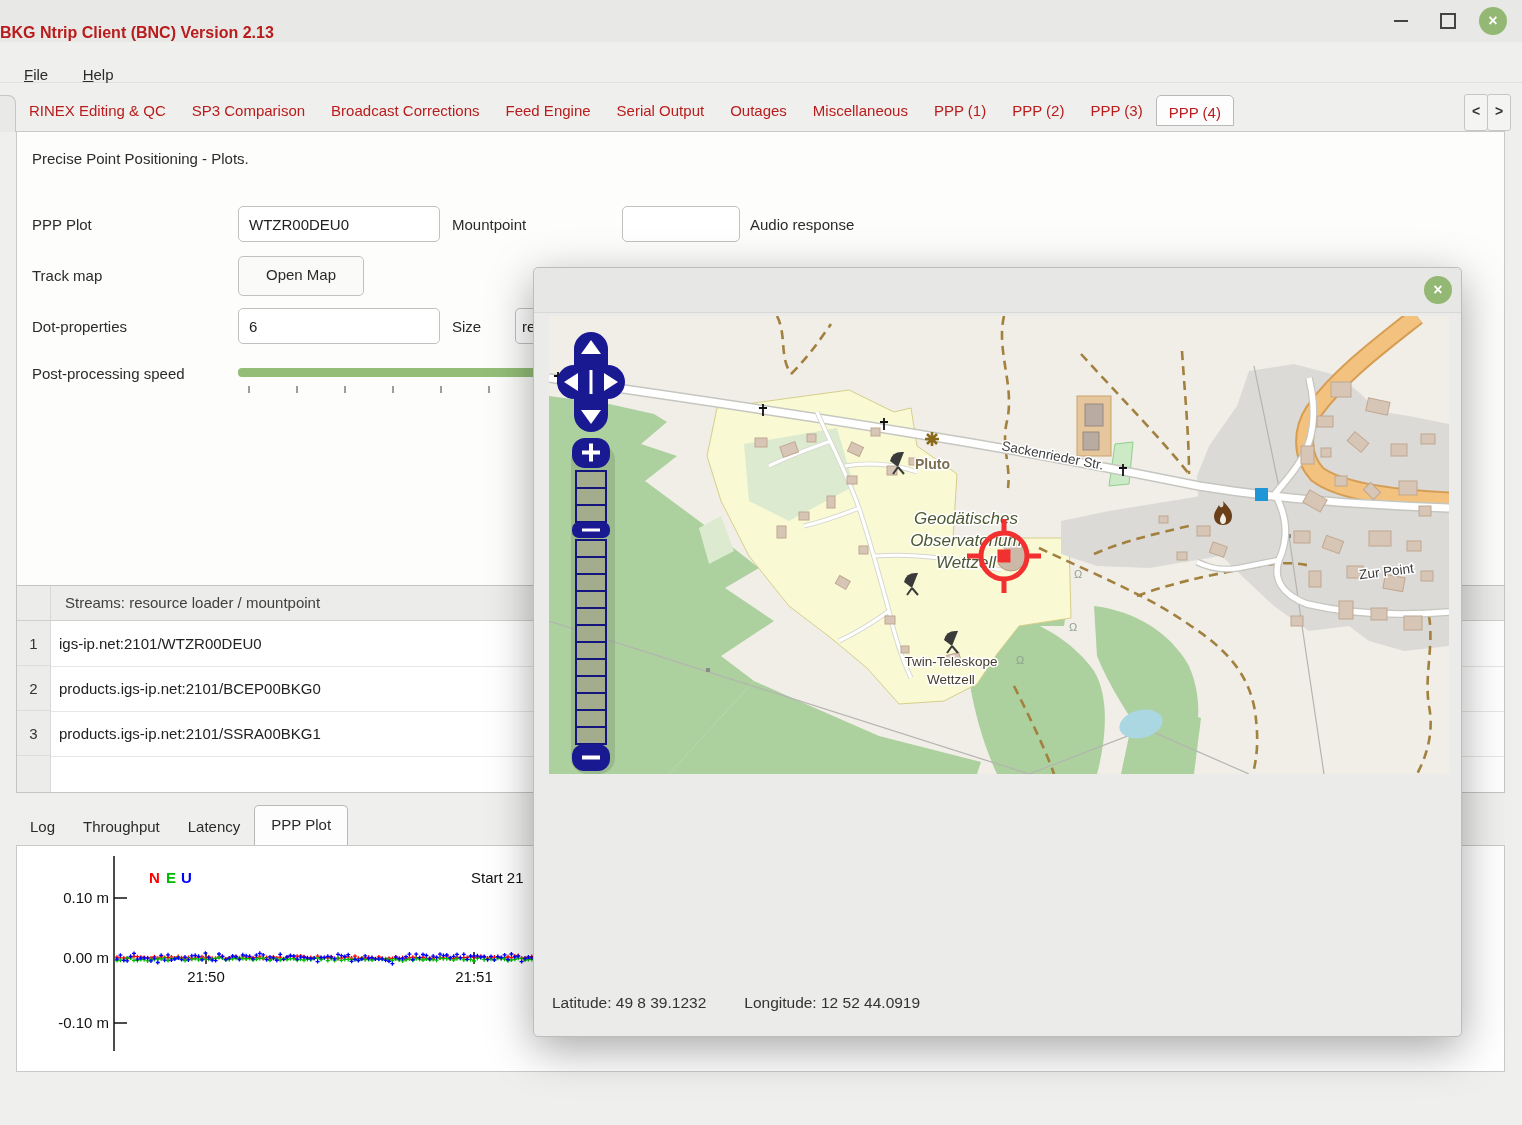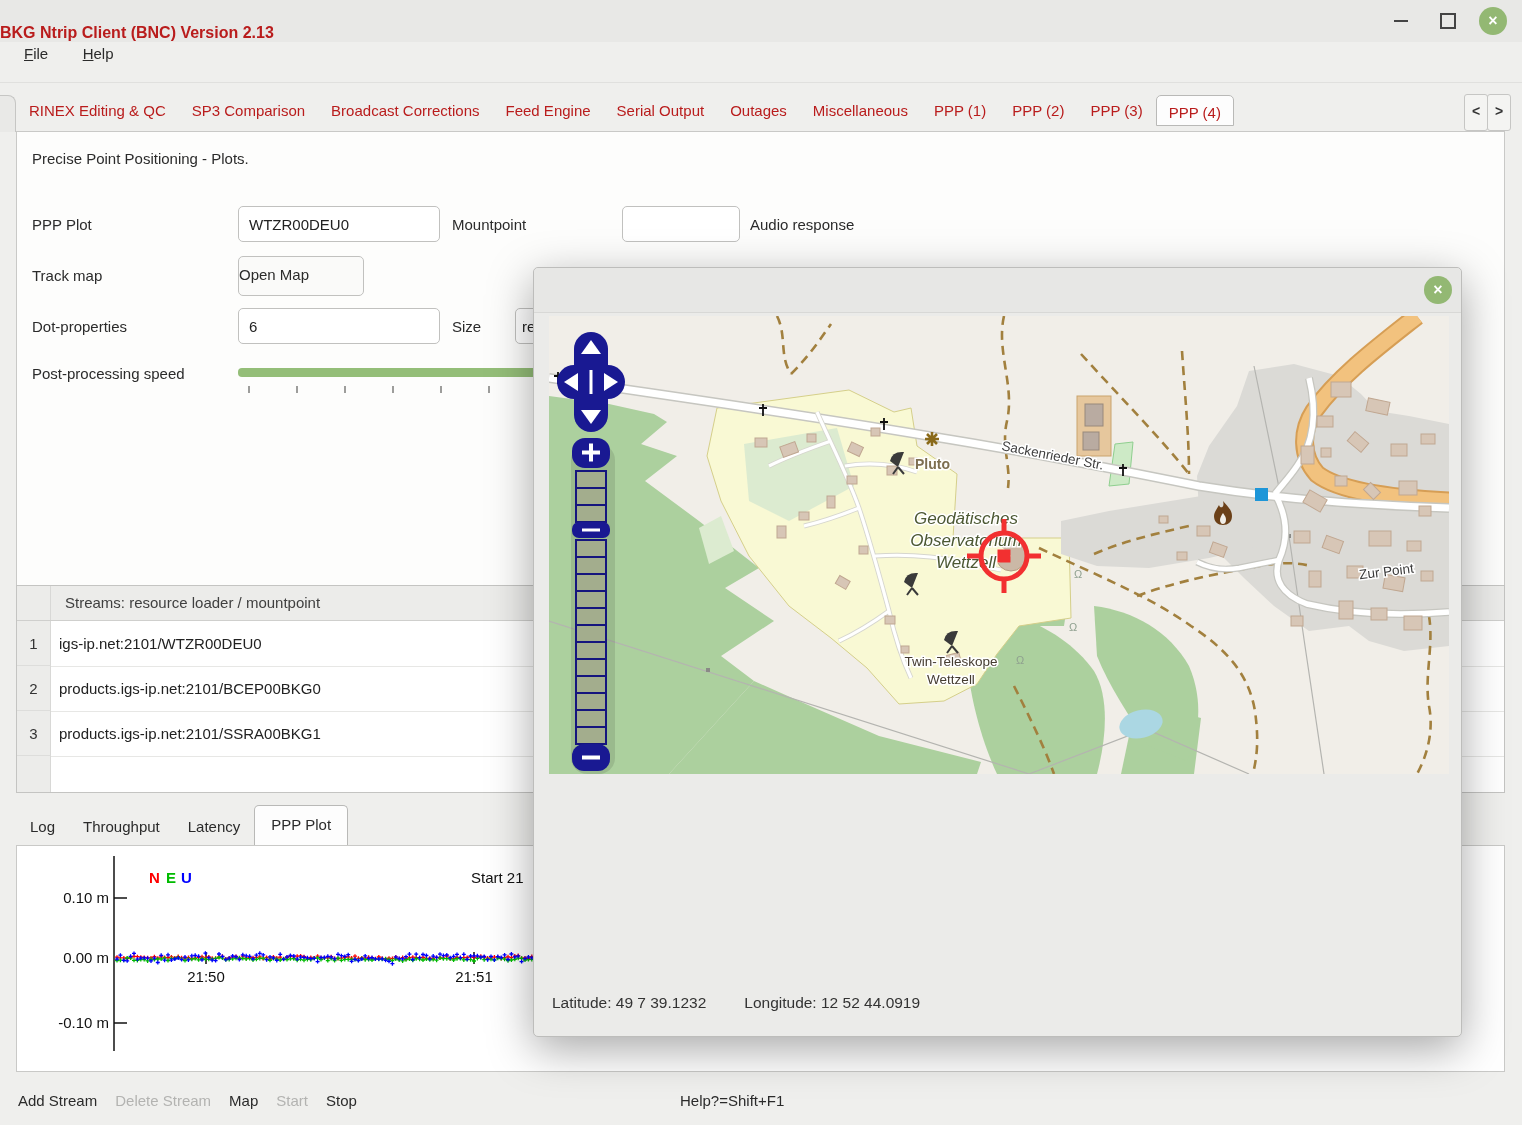--- a/index.html
+++ b/index.html
@@ -12,21 +12,21 @@
             border-bottom:1px solid #d6d6d4;}
   .title-text{position:absolute;left:0;right:0;top:24px;text-align:left;font-weight:bold;
               font-size:16px;color:#b91c1c;}
   .win-min{position:absolute;top:20px;left:1394px;width:14px;height:2px;background:#444;}
   .win-max{position:absolute;top:13px;left:1440px;width:12px;height:12px;border:2px solid #444;background:transparent;}
   .win-close{position:absolute;top:7px;left:1479px;width:28px;height:28px;border-radius:50%;
              background:#93b873;color:#fff;text-align:center;line-height:27px;font-size:16px;font-weight:bold;}
 
   .menubar{position:absolute;left:0;top:42px;width:100%;height:40px;background:#efefed;
            border-bottom:1px solid #e0e0de;}
-  .menu-item{display:inline-block;margin-left:18px;margin-top:1px;font-size:15px;color:#2b2b2b;padding:2px 6px;}
+  .menu-item{display:inline-block;margin-left:18px;margin-top:22px;font-size:15px;color:#2b2b2b;padding:2px 6px;}
   .menu-item::first-letter{text-decoration:underline;}
 
   
   .tabstrip{position:absolute;left:0;top:90px;width:100%;height:41px;background:#efefed;}
   .tab-sliver{position:absolute;left:0;top:5px;width:15px;height:36px;background:#e9e9e7;
               border:1px solid #c6c6c4;border-left:none;border-bottom:none;border-radius:0 8px 0 0;}
   .tabs-row{position:absolute;left:16px;top:0;height:41px;display:flex;align-items:center;}
   .tab{font-size:15px;color:#b91c1c;padding:9px 13px;white-space:nowrap;}
   .tab.active{background:#fdfdfd;border:1px solid #b9b9b7;border-radius:5px 5px 0 0;padding:8px 12px 4px 12px;}
   .tab-scroll{position:absolute;top:4px;width:22px;height:35px;background:#f4f4f2;border:1px solid #c6c6c4;
@@ -35,21 +35,21 @@
   .tab-scroll.right{left:1487px;}
 
   
   .page{position:absolute;left:16px;top:131px;width:1489px;height:662px;background:#fdfdfc;
         border:1px solid #c9c9c7;box-sizing:border-box;}
   .heading{position:absolute;left:32px;top:150px;font-size:15px;}
   .flabel{position:absolute;font-size:15px;color:#2b2b2b;}
   .finput{position:absolute;height:36px;border:1px solid #c1c1bf;border-radius:5px;background:#fff;
           font-size:15px;color:#222;padding:0 10px;box-sizing:border-box;font-family:inherit;}
   .fbutton{position:absolute;height:38px;border:1px solid #c1c1bf;border-radius:5px;background:#fafaf9;
-           font-size:15px;color:#2b2b2b;text-align:left;line-height:36px;}
+           font-size:15px;color:#2b2b2b;text-align:center;line-height:36px;}
   .slider-track{position:absolute;left:238px;top:368px;width:460px;height:9px;border-radius:4px;background:#94be78;}
   .slider-tick{position:absolute;top:386px;width:2px;height:7px;background:#9d9d9b;}
 
   
   .table{position:absolute;left:16px;top:585px;width:1489px;height:208px;background:#fff;
          border:1px solid #c4c4c2;box-sizing:border-box;}
   .thead{position:absolute;left:0;top:0;width:100%;height:35px;background:#ececea;border-bottom:1px solid #cfcfcd;box-sizing:border-box;}
   .thead-corner{position:absolute;left:0;top:0;width:34px;height:34px;background:#ececea;border-right:1px solid #d8d8d6;box-sizing:border-box;}
   .thead-text{position:absolute;left:48px;top:8px;font-size:15px;color:#404040;}
   .tnumcol{position:absolute;left:0;top:35px;width:34px;height:171px;background:#ececea;border-right:1px solid #d8d8d6;box-sizing:border-box;}
@@ -200,24 +200,20 @@
         </g>
       <g id="legend">
         <text id="leg0" x="132" y="37" font-size="15" font-weight="bold" fill="#ff0000">N</text>
         <text id="leg1" x="149" y="37" font-size="15" font-weight="bold" fill="#00bb00">E</text>
         <text id="leg2" x="164" y="37" font-size="15" font-weight="bold" fill="#0000ff">U</text>
       </g>
       <text x="454" y="37" font-size="15" fill="#111">Start 21</text>
     </svg>
   </div>
 
-  <div class="toolbar">
-    <span id="toolbarBtns"><span class="tbtn">Add Stream</span><span class="tbtn disabled">Delete Stream</span><span class="tbtn">Map</span><span class="tbtn disabled">Start</span><span class="tbtn">Stop</span></span>
-    <span class="thelp">Help?=Shift+F1</span>
-  </div>
 
   <div class="dialog">
     <div class="dlg-titlebar">
       <div class="dlg-close">×</div>
     </div>
 
     <div class="mapbox">
       <svg width="900" height="458" viewBox="0 0 900 458">
 
         <rect x="0" y="0" width="900" height="458" fill="#f1eee8"></rect>
@@ -443,17 +439,17 @@
           </g>
           <rect x="-19" y="206" width="38" height="16" rx="7" fill="#191992"></rect>
           <rect x="-9" y="212.5" width="18" height="3" fill="#fff"></rect>
           <rect x="-19" y="428" width="38" height="27" rx="12" fill="#191992"></rect>
           <rect x="-9" y="439.5" width="18" height="4" fill="#fff"></rect>
         </g>
       </svg>
     </div>
 
     <div class="dlg-status">
-      <span>Latitude: 49 7 39.1232</span><span>Longitude: 12 52 44.0919</span>
+      <span>Latitude: 49 8 39.1232</span><span>Longitude: 12 52 44.0919</span>
     </div>
   </div>
 
 </div>
 
 </body></html>

